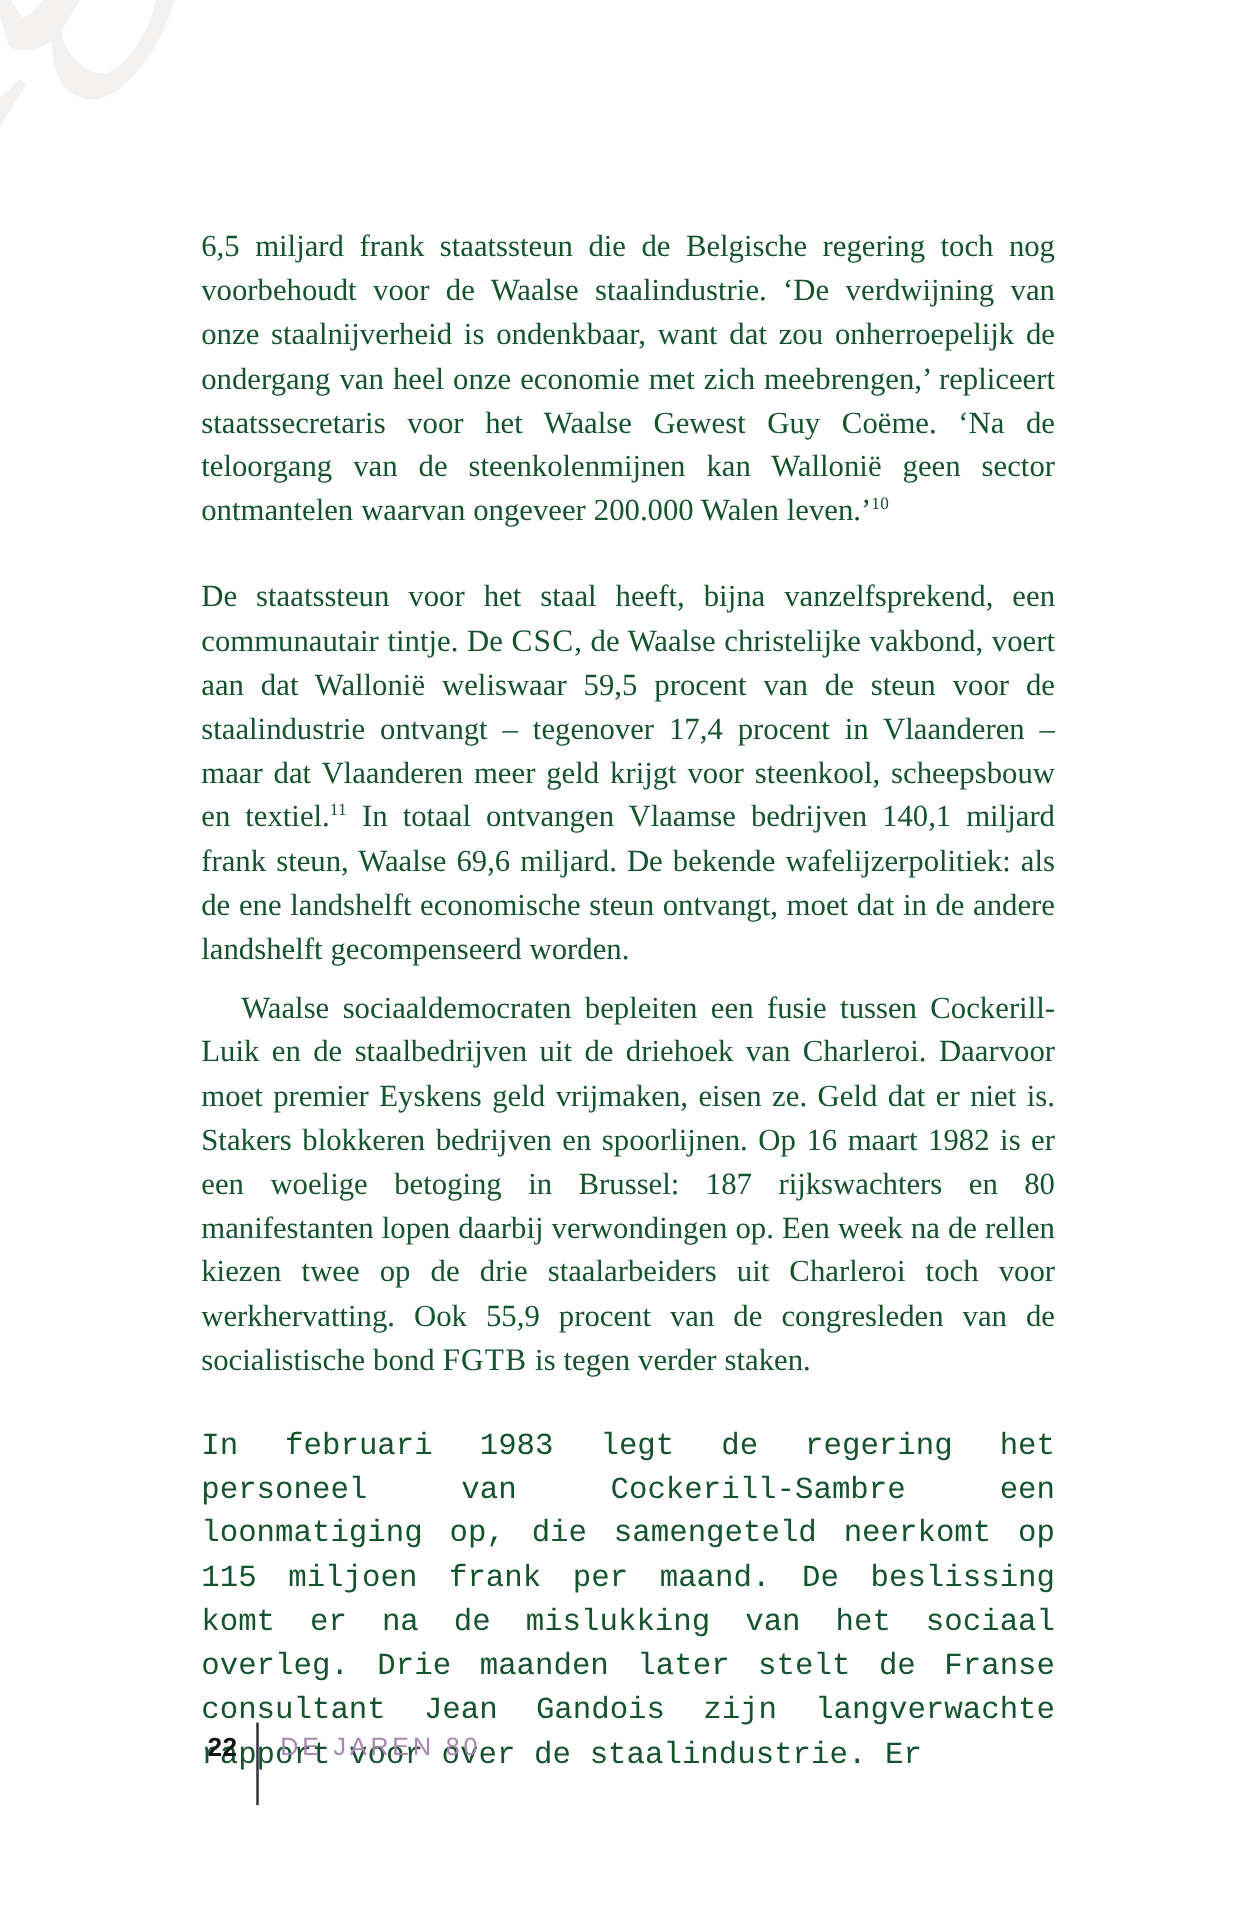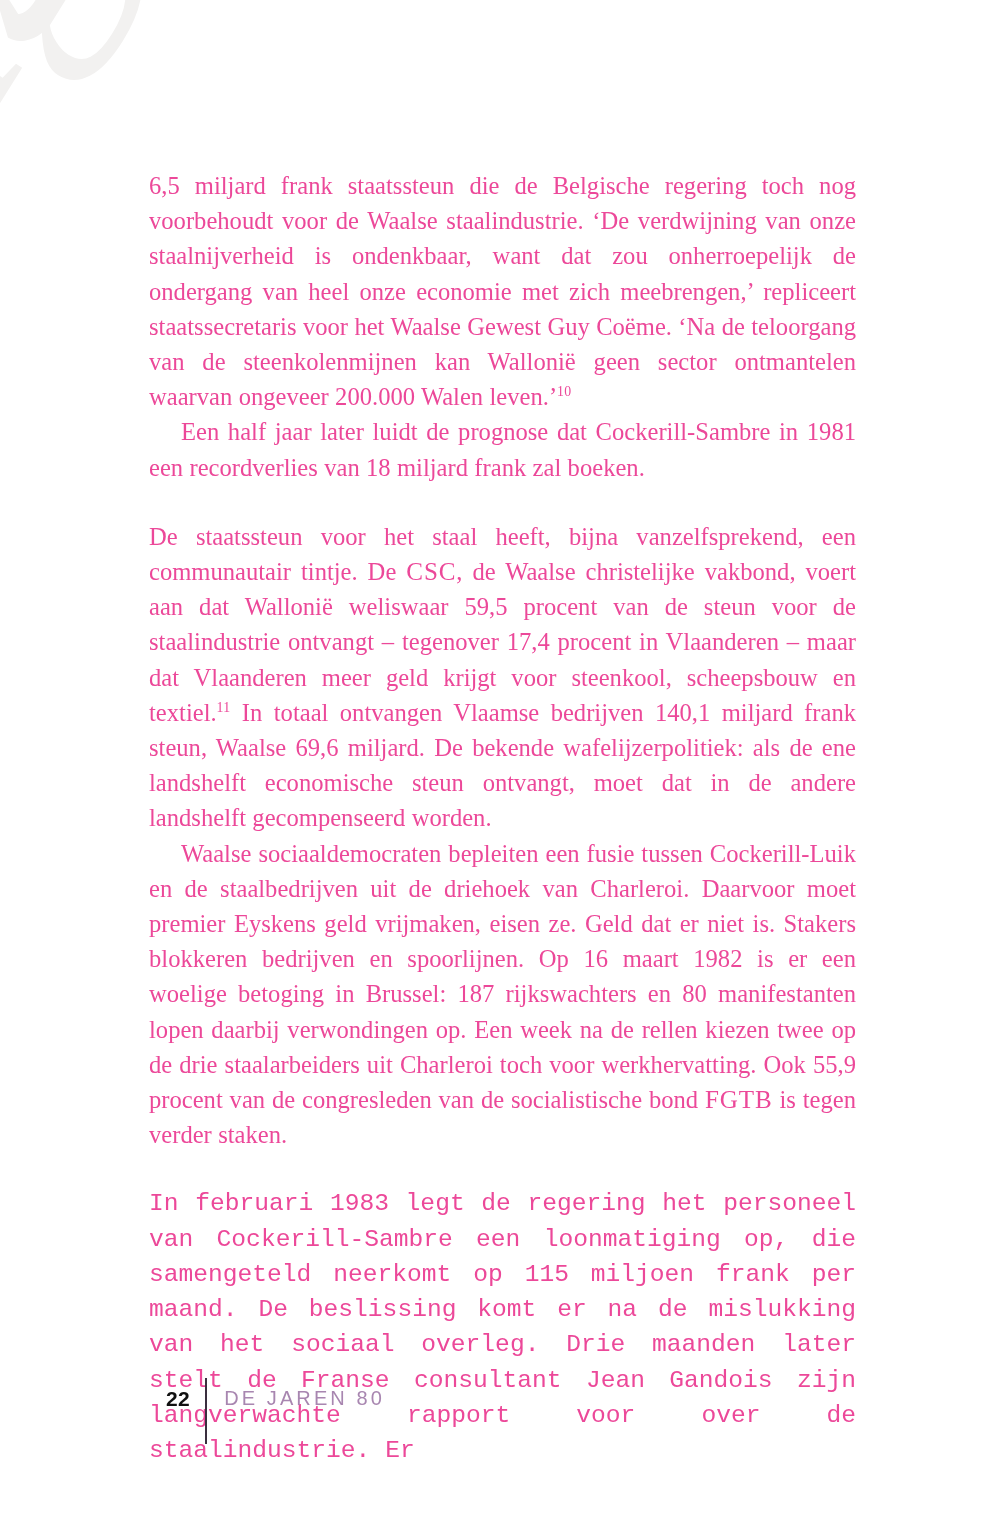--- a/index.html
+++ b/index.html
@@ -52,24 +52,24 @@
     z-index: 2;
   }
   .block {
     margin: 0 0 34px 0;
   }
   .block:last-child {
     margin-bottom: 0;
     font-family: Liberation Mono, monospace;
   }
   p.para {
-    margin: 0;
+    margin: 12px;
     font-size: 24.6px;
     line-height: 35.2px;
-    color: #ec4899;
+    color: #14532d;
     text-align: justify;
     text-justify: inter-word;
     hyphens: manual;
     -webkit-hyphens: manual;
     word-spacing: 0.2px;
   }
   p.para.indent {
     text-indent: 32px;
   }
   .sc {
@@ -127,21 +127,20 @@
 
 <div class="page">
 
   <div class="watermark">
     <div class="watermark-text">Leesfragment</div>
   </div>
 
   <div class="content" id="text-column">
       <div class="block">
         <p class="para"><span>6,5 miljard frank staatssteun die de Belgische regering toch nog voorbehoudt voor de Waalse staalindustrie. ‘De verdwijning van onze staalnijverheid is ondenkbaar, want dat zou onherroepelijk de ondergang van heel onze economie met zich meebrengen,’ repliceert staatssecretaris voor het Waalse Gewest Guy Coëme. ‘Na de teloorgang van de steenkolenmijnen kan Wallonië geen sector ontmantelen waarvan ongeveer 200.000 Walen leven.’</span><sup class="fn">10</sup></p>
-        <p class="para indent"><span>Een half jaar later luidt de prognose dat Cockerill-Sambre in 1981 een recordverlies van 18 miljard frank zal boeken.</span></p>
       </div>
       <div class="block">
         <p class="para"><span>De staatssteun voor het staal heeft, bijna vanzelfsprekend, een communautair tintje. De </span><span class="sc">CSC</span><span>, de Waalse christelijke vakbond, voert aan dat Wallonië weliswaar 59,5 procent van de steun voor de staalindustrie ontvangt – tegenover 17,4 procent in Vlaanderen – maar dat Vlaanderen meer geld krijgt voor steenkool, scheepsbouw en textiel.</span><sup class="fn">11</sup><span> In totaal ontvangen Vlaamse bedrijven 140,1 miljard frank steun, Waalse 69,6 miljard. De bekende wafelijzerpolitiek: als de ene landshelft economische steun ontvangt, moet dat in de andere landshelft gecompenseerd worden.</span></p>
         <p class="para indent"><span>Waalse sociaaldemocraten bepleiten een fusie tussen Cockerill-Luik en de staalbedrijven uit de driehoek van Charleroi. Daarvoor moet premier Eyskens geld vrijmaken, eisen ze. Geld dat er niet is. Stakers blokkeren bedrijven en spoorlijnen. Op 16 maart 1982 is er een woelige betoging in Brussel: 187 rijkswachters en 80 manifestanten lopen daarbij verwondingen op. Een week na de rellen kiezen twee op de drie staalarbeiders uit Charleroi toch voor werkhervatting. Ook 55,9 procent van de congresleden van de socialistische bond </span><span class="sc">FGTB</span><span> is tegen verder staken.</span></p>
       </div>
       <div class="block">
         <p class="para"><span>In februari 1983 legt de regering het personeel van Cockerill-Sambre een loonmatiging op, die samengeteld neerkomt op 115 miljoen frank per maand. De beslissing komt er na de mislukking van het sociaal overleg. Drie maanden later stelt de Franse consultant Jean Gandois zijn langverwachte rapport voor over de staalindustrie. Er</span></p>
       </div>
     </div>
 

